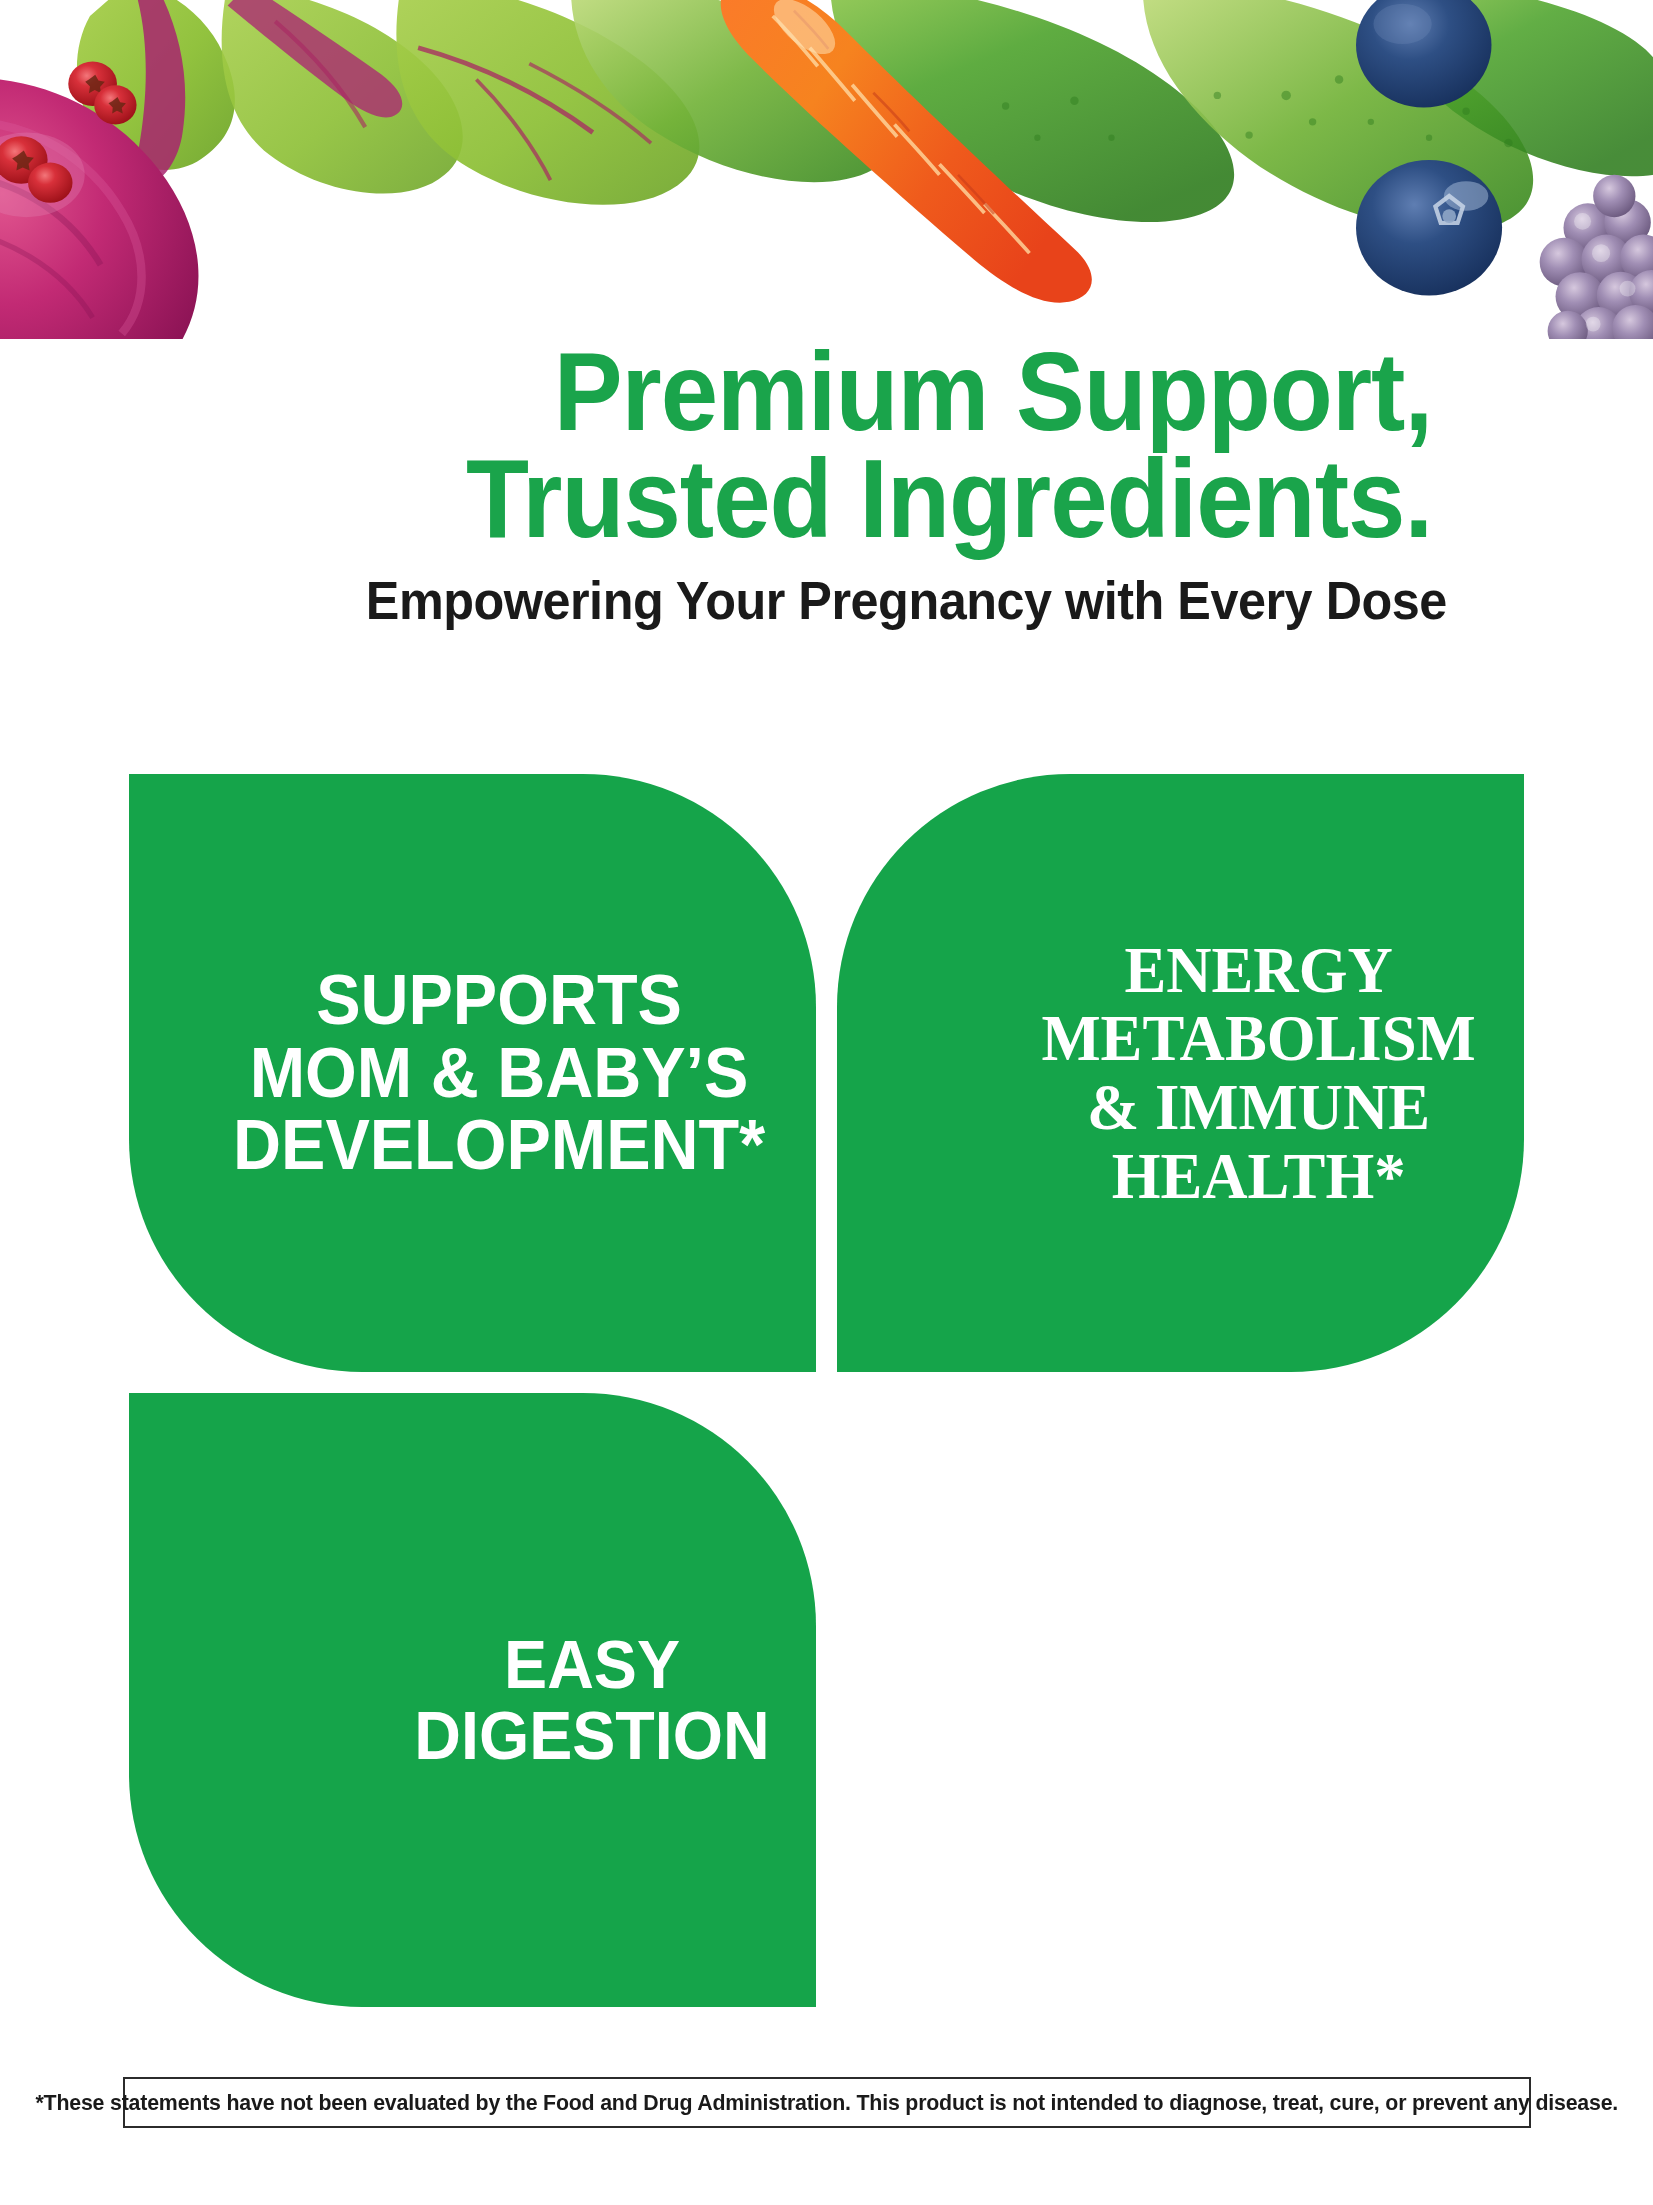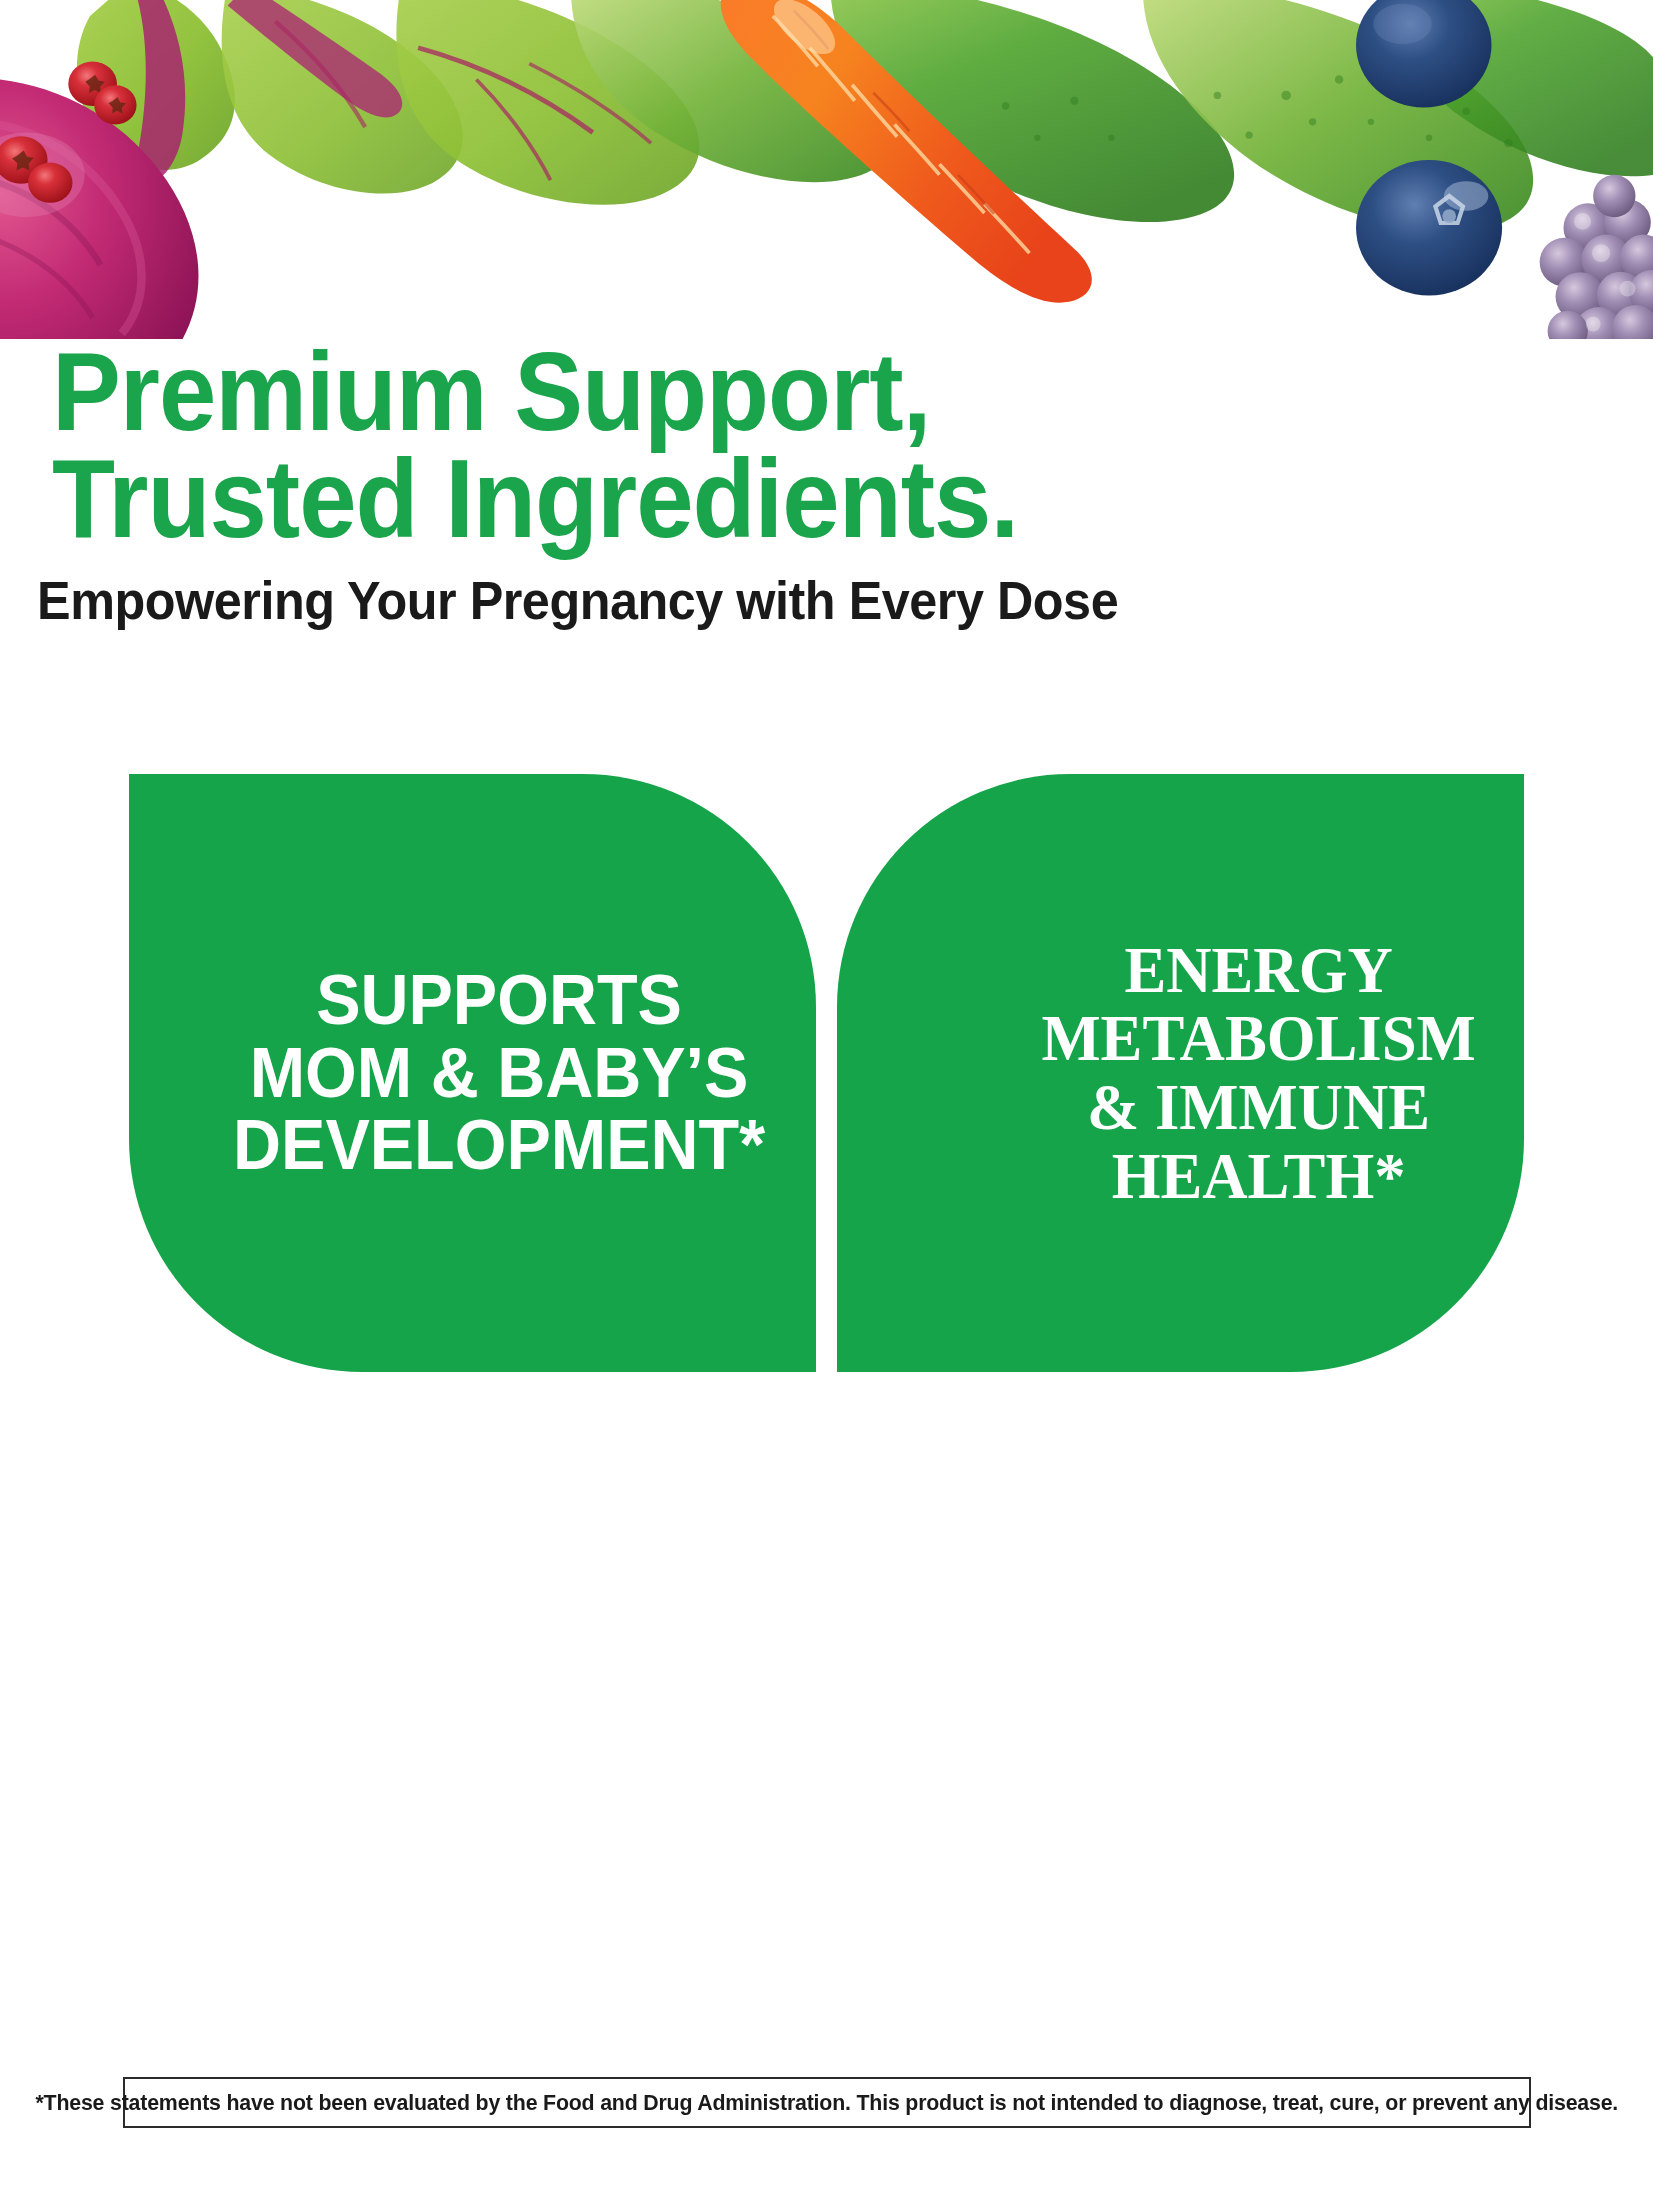--- a/index.html
+++ b/index.html
@@ -26,21 +26,21 @@
     pointer-events: none;
   }
   #watercolor-border svg { display: block; }
 
   
   #headline-block {
     position: absolute;
     left: 0;
     top: 339px;
     width: 1484px;
-    text-align: left;
+    text-align: right;
   }
   #page-title {
     font-size: 111px;
     line-height: 0.96;
     font-weight: 800;
     color: #1aa44b;
     letter-spacing: -1.1px;
     margin: 0;
     font-stretch: condensed;
     transform: scaleX(0.93);
@@ -319,19 +319,23 @@
   </div>
 
   <div class="benefit-card petal-tl-br" id="card-energy">
     <div class="benefit-label">ENERGY
 METABOLISM
 &amp; IMMUNE
 HEALTH*</div>
   </div>
 
 
+  <div class="benefit-card petal-tr-bl" id="card-easy">
+    <div class="benefit-label">EASY
+DIGESTION</div>
+  </div>
 
 </div>
 
 <div id="disclaimer-box">
   <span id="disclaimer-text">*These statements have not been evaluated by the Food and Drug Administration. This product is not intended to diagnose, treat, cure, or prevent any disease.</span>
 </div>
 
 
 </body></html>

